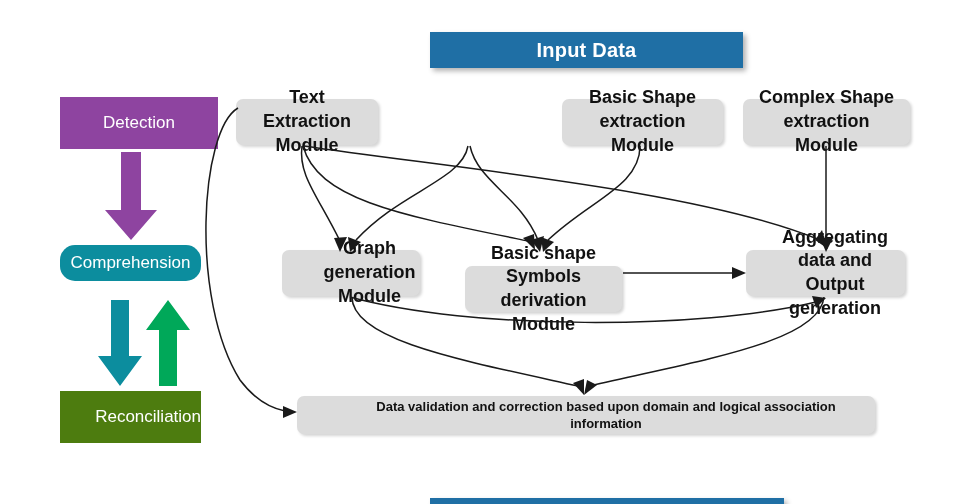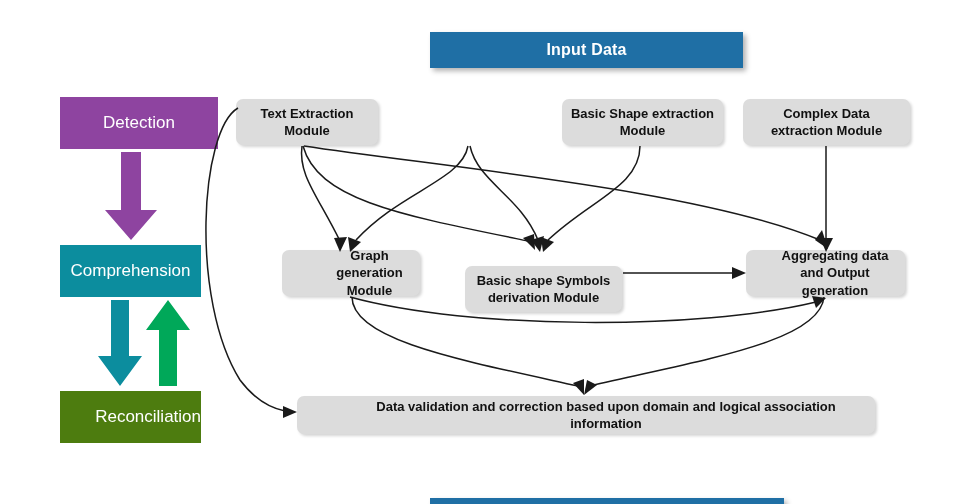--- a/index.html
+++ b/index.html
@@ -15,21 +15,21 @@
     overflow: hidden;
     font-family: "Liberation Sans", sans-serif;
   }
 
   
   .banner {
     position: absolute;
     background: #1F6FA5;
     color: #ffffff;
     font-weight: bold;
-    font-size: 16px;
+    font-size: 20px;
     display: flex;
     align-items: center;
     justify-content: center;
     letter-spacing: .2px;
     box-shadow: 3px 3px 5px rgba(0,0,0,0.30);
   }
 
   
   .stage {
     position: absolute;
@@ -43,21 +43,21 @@
   .stage-detection      { background: #8E44A0; }
   .stage-comprehension  { background: #0C8D9E; }
   .stage-reconciliation { background: #4d7c0f; justify-content: flex-end; }
 
   
   .module {
     position: absolute;
     background: #DCDCDC;
     border-radius: 7px;
     color: #111111;
-    font-size: 13px;
+    font-size: 18px;
     font-weight: bold;
     line-height: 1.32;
     display: flex;
     align-items: center;
     justify-content: center;
     text-align: center;
     padding: 4px 8px;
     box-sizing: border-box;
     box-shadow: 2px 2px 3px rgba(0,0,0,0.17);
   }
@@ -83,21 +83,21 @@
 <div id="canvas">
 
   <div class="banner" style="left:430px; top:32px; width:313px; height:36px;">
     <span>Input Data</span>
   </div>
 
   <div class="stage stage-detection" style="left:60px; top:97px; width:158px; height:52px;">
     <span>Detection</span>
   </div>
 
-  <div class="stage stage-comprehension" style="left:60px; top:245px; width:141px; height:52px;">
+  <div class="stage stage-comprehension" style="left:60px; top:245px; width:141px; height:36px;border-radius:15px;">
     <span>Comprehension</span>
   </div>
 
   <div class="stage stage-reconciliation" style="left:60px; top:391px; width:141px; height:52px;">
     <span>Reconciliation</span>
   </div>
 
   <svg class="blockarrow" style="left:103px; top:152px;" width="56" height="90" viewBox="0 0 56 90">
     <polygon points="18,0 38,0 38,58 54,58 28,88 2,58 18,58" fill="#8E44A0"></polygon>
   </svg>
@@ -113,21 +113,21 @@
   <div class="module" style="left:236px; top:99px; width:142px; height:46px;">
     <span>Text Extraction Module</span>
   </div>
 
 
   <div class="module" style="left:562px; top:99px; width:161px; height:46px;">
     <span>Basic Shape extraction Module</span>
   </div>
 
   <div class="module" style="left:743px; top:99px; width:167px; height:46px;">
-    <span>Complex Data extraction Module</span>
+    <span>Complex Shape extraction Module</span>
   </div>
 
   <div class="module" style="left:282px; top:250px; width:138px; height:46px;padding-left:45px;">
     <span>Graph generation Module</span>
   </div>
 
   <div class="module" style="left:465px; top:266px; width:157px; height:46px;">
     <span>Basic shape Symbols derivation Module</span>
   </div>
 

